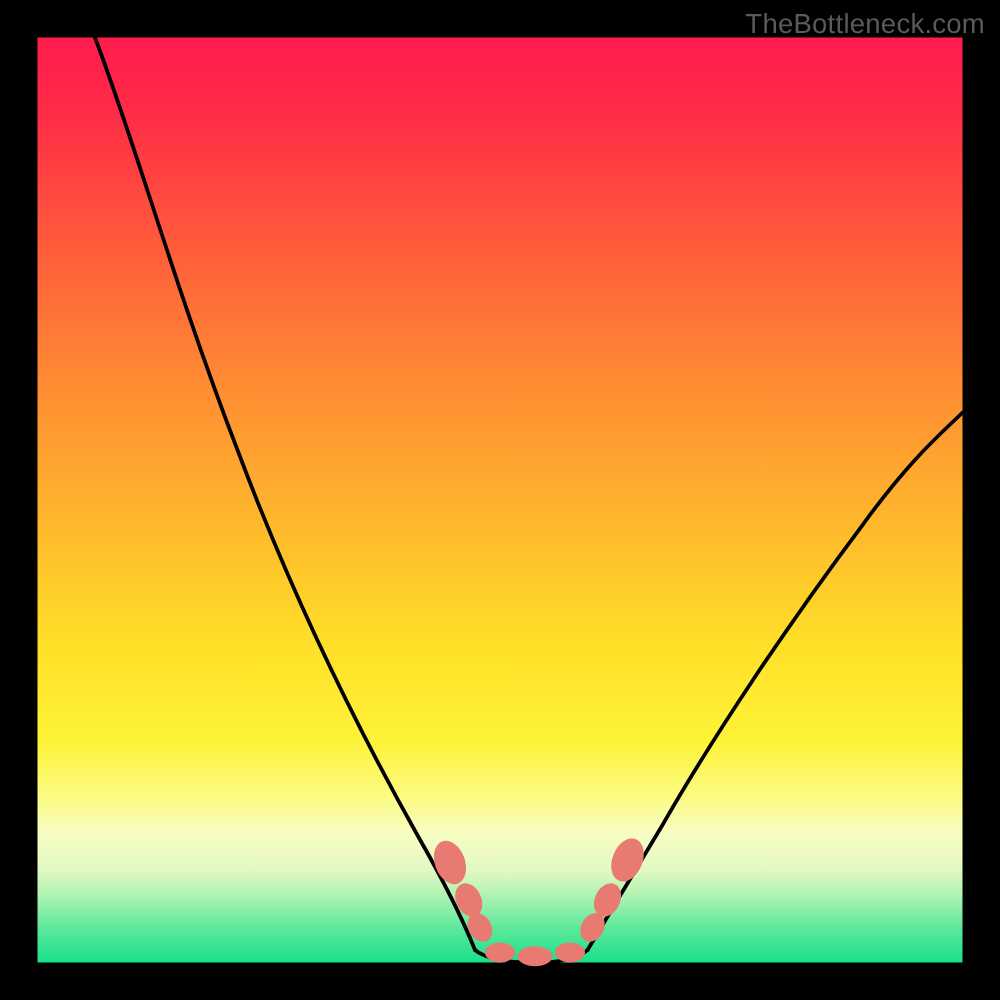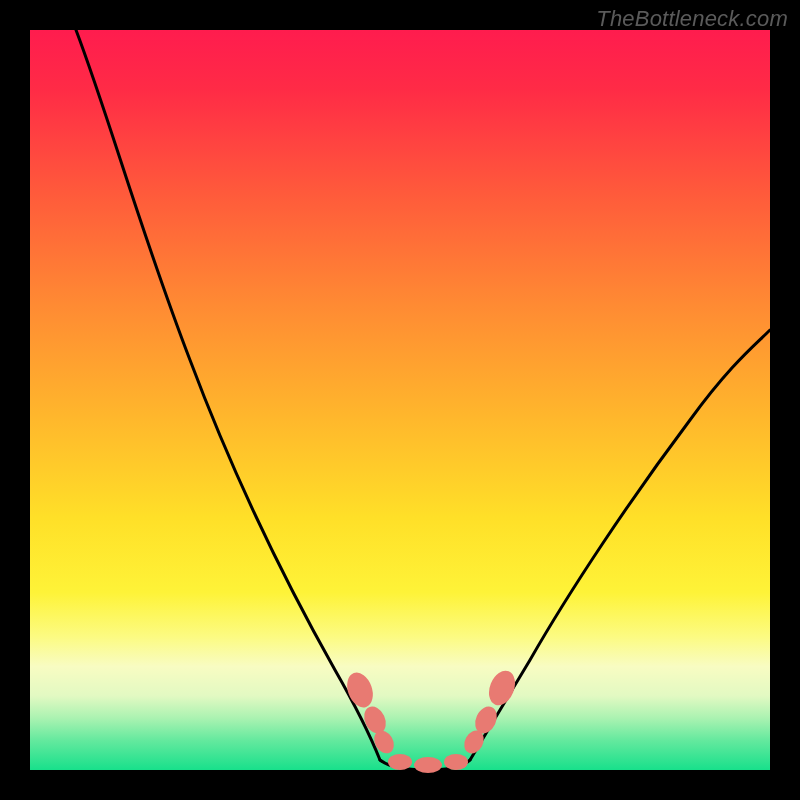--- a/index.html
+++ b/index.html
@@ -8,21 +8,20 @@
     width: 800px;
     height: 800px;
     background: #000;
     overflow: hidden;
   }
   .frame {
     position: relative;
     width: 800px;
     height: 580px;
     background: #000;
-    font-style: italic;
   }
   .plot-area {
     position: absolute;
     left: 30px;
     top: 30px;
     width: 740px;
     height: 740px;
     background: linear-gradient(to bottom,
       #ff1c4e 0%,
       #ff2b46 8%,

